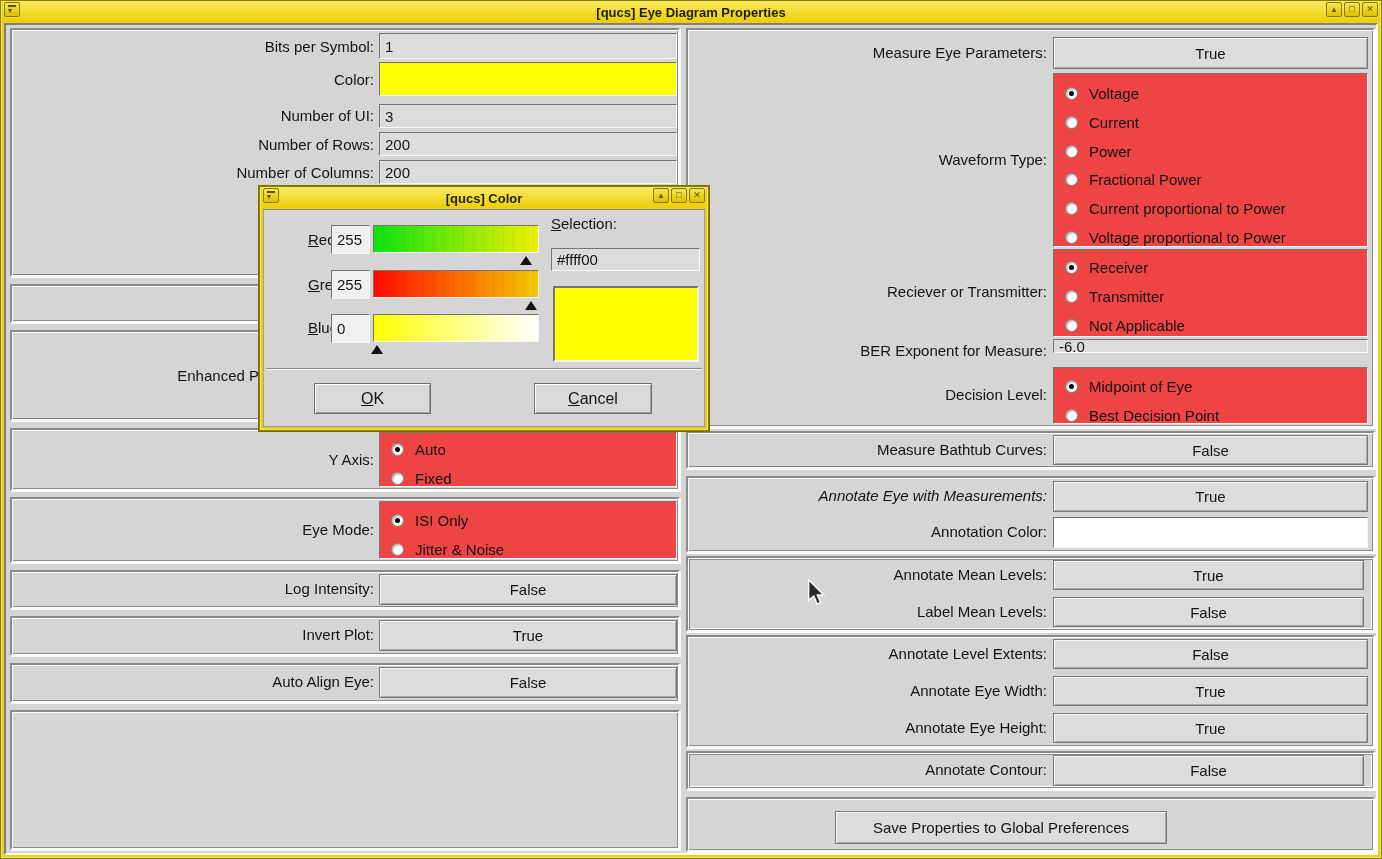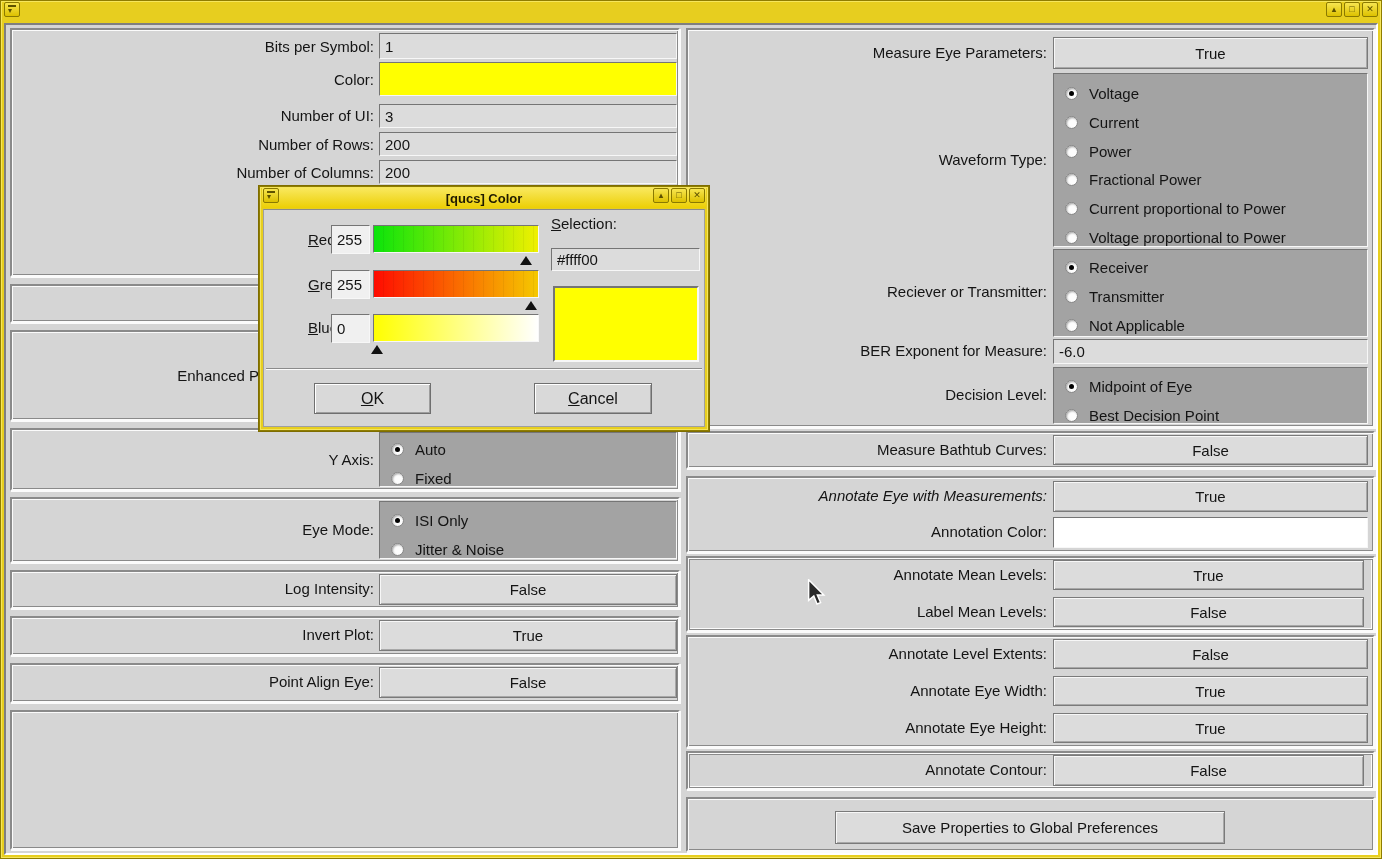--- a/index.html
+++ b/index.html
@@ -25,21 +25,21 @@
   .sect.thick{box-shadow:inset 1px 1px 0 #fbfbfb, inset -1px -1px 0 #8a8a8a,
         inset 2px 2px 0 #8a8a8a, inset -2px -2px 0 #fbfbfb, 1px 1px 0 #fbfbfb;}
   
   .lab{font-size:15px;white-space:nowrap;line-height:18px;}
   .rlab{text-align:right;padding-left:44px;}
   .btnval{background:#dcdcdc;border:1px solid #7a7a7a;
           box-shadow:inset 1px 1px 0 #f7f7f7, inset -1px -1px 0 #a8a8a8;
           display:flex;align-items:center;justify-content:center;font-size:15px;}
   .tfield{background:#dcdcdc;border:1px solid;border-color:#757575 #f7f7f7 #f7f7f7 #757575;
           display:flex;align-items:center;padding-left:5px;font-size:15px;}
-  .optbox{background:#a3a3a3;border:1px solid;border-color:#757575 #f7f7f7 #f7f7f7 #757575;padding-left:34px;}
+  .optbox{background:#ef4444;border:1px solid;border-color:#757575 #f7f7f7 #f7f7f7 #757575;padding-left:34px;}
   .swatch{border:1px solid;border-color:#757575 #f7f7f7 #f7f7f7 #757575;}
   .opt{position:absolute;display:flex;align-items:center;gap:11px;height:22px;left:11px;}
   .radio{position:relative;width:13px;height:13px;border-radius:50%;background:#fdfdfd;border:1px solid #858585;
          box-shadow:inset 1px 1px 2px rgba(0,0,0,.35), inset -1px -1px 1px rgba(255,255,255,.9);box-sizing:border-box;flex:0 0 auto;}
   .radio.sel::after{content:"";position:absolute;left:3px;top:3px;width:5px;height:5px;border-radius:50%;background:#000;}
   .olab{font-size:15px;white-space:nowrap;}
   
   .dlg{left:259px;top:186px;width:450px;height:245px;background:#e7ce1f;
        box-shadow:0 0 0 1px #7e6d00, inset 0 0 0 1px #8f7d00, inset 0 0 0 2px #f6e65c;z-index:50;}
   .dlgbody{position:absolute;left:4px;right:4px;top:23px;bottom:4px;background:#d5d5d5;border:1px solid #9f9f9f;border-top-color:#8a8a8a;}
@@ -51,20 +51,23 @@
   .pbtn{background:#d9d9d9;border:1px solid #6f6f6f;
         box-shadow:inset 1px 1px 0 #ffffff, inset -1px -1px 0 #9d9d9d;
         display:flex;align-items:center;justify-content:center;font-size:16px;}
   .sep{border-top:1px solid #8b8b8b;border-bottom:1px solid #fbfbfb;}
   u{text-decoration:underline;}
 </style>
 </head>
 <body>
 
 <div class="abs win">
+  <div class="abs titlebar" style="left:3px;top:2px;right:3px;">
+    <div class="title">[qucs] Eye Diagram Properties</div>
+  </div>
   <div class="abs wbtn menubtn">
     <span>
         <span class="bar"></span>
         <span style="font-size:8px;line-height:6px;display:block;">▾</span>
       </span>
   </div>
   <div class="btncluster">
     <div class="wbtn">
         <span>▴</span>
       </div>
@@ -140,21 +143,21 @@
 <div class="abs lab rlab" style="left:14px;top:580px;width:360px;">Log Intensity:</div>
 <div class="abs btnval" style="left:379px;top:574px;width:298px;height:31px;">
     <span>False</span>
   </div>
 
 <div class="abs lab rlab" style="left:14px;top:626px;width:360px;">Invert Plot:</div>
 <div class="abs btnval" style="left:379px;top:620px;width:298px;height:31px;">
     <span>True</span>
   </div>
 
-<div class="abs lab rlab" style="left:14px;top:673px;width:360px;">Point Align Eye:</div>
+<div class="abs lab rlab" style="left:14px;top:673px;width:360px;">Auto Align Eye:</div>
 <div class="abs btnval" style="left:379px;top:667px;width:298px;height:31px;">
     <span>False</span>
   </div>
 
 <div class="abs sect" style="left:686px;top:28px;width:689px;height:400px;"></div>
 <div class="abs sect" style="left:686px;top:431px;width:689px;height:38px;"></div>
 <div class="abs sect" style="left:686px;top:476px;width:689px;height:77px;"></div>
 <div class="abs sect thick" style="left:686px;top:556px;width:689px;height:76px;"></div>
 <div class="abs sect" style="left:686px;top:635px;width:689px;height:113px;"></div>
 <div class="abs sect thick" style="left:686px;top:751px;width:689px;height:39px;"></div>
@@ -203,21 +206,21 @@
     <span class="radio"></span>
     <span class="olab">Transmitter</span>
   </div>
   <div class="opt" style="top:64px;">
     <span class="radio"></span>
     <span class="olab">Not Applicable</span>
   </div>
 </div>
 
 <div class="abs lab rlab" style="left:692px;top:342px;width:355px;">BER Exponent for Measure:</div>
-<div class="abs tfield" style="left:1053px;top:339px;width:315px;height:25px;">
+<div class="abs tfield" style="left:1053px;top:339px;width:315px;height:14px;">
     <span>-6.0</span>
   </div>
 
 <div class="abs lab rlab" style="left:692px;top:386px;width:355px;">Decision Level:</div>
 <div class="abs optbox" style="left:1053px;top:367px;width:315px;height:57px;">
   <div class="opt" style="top:7px;">
     <span class="radio sel"></span>
     <span class="olab">Midpoint of Eye</span>
   </div>
   <div class="opt" style="top:36px;">
@@ -262,21 +265,21 @@
 <div class="abs lab rlab" style="left:692px;top:719px;width:355px;">Annotate Eye Height:</div>
 <div class="abs btnval" style="left:1053px;top:713px;width:315px;height:30px;">
     <span>True</span>
   </div>
 
 <div class="abs lab rlab" style="left:692px;top:761px;width:355px;">Annotate Contour:</div>
 <div class="abs btnval" style="left:1053px;top:755px;width:311px;height:31px;">
     <span>False</span>
   </div>
 
-<div class="abs btnval" style="left:835px;top:811px;width:390px;height:33px;">
+<div class="abs btnval" style="left:835px;top:811px;width:332px;height:33px;">
     <span>Save Properties to Global Preferences</span>
   </div>
 
 <div class="abs dlg">
   <div class="abs titlebar" style="left:3px;top:2px;right:3px;">
     <div class="title">[qucs] Color</div>
   </div>
   <div class="abs wbtn menubtn">
     <span>
         <span class="bar"></span>

